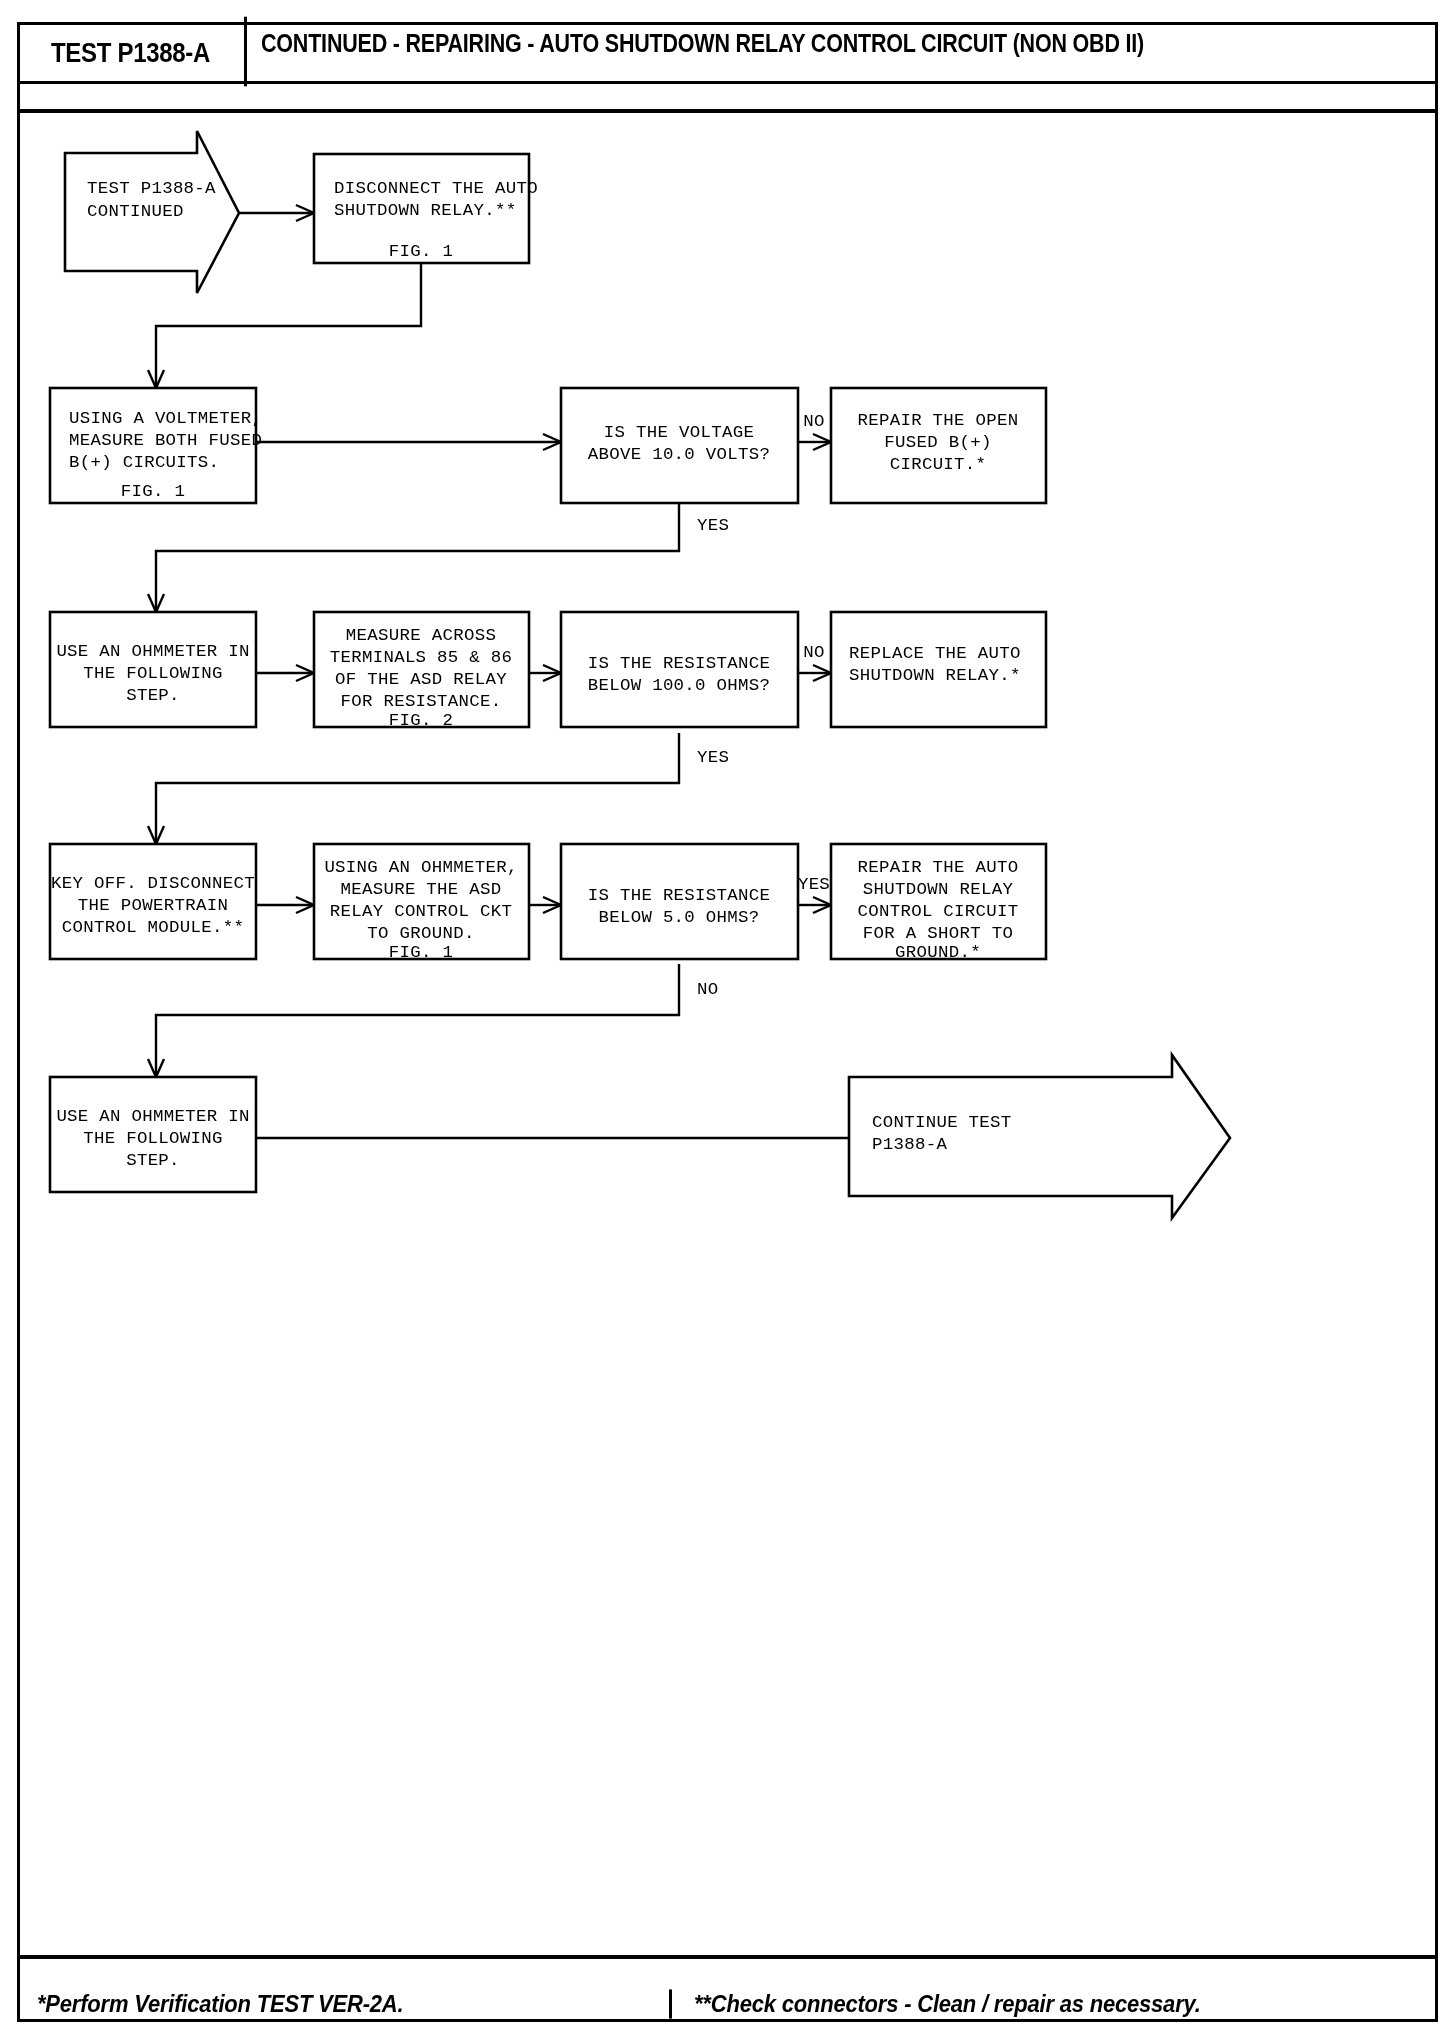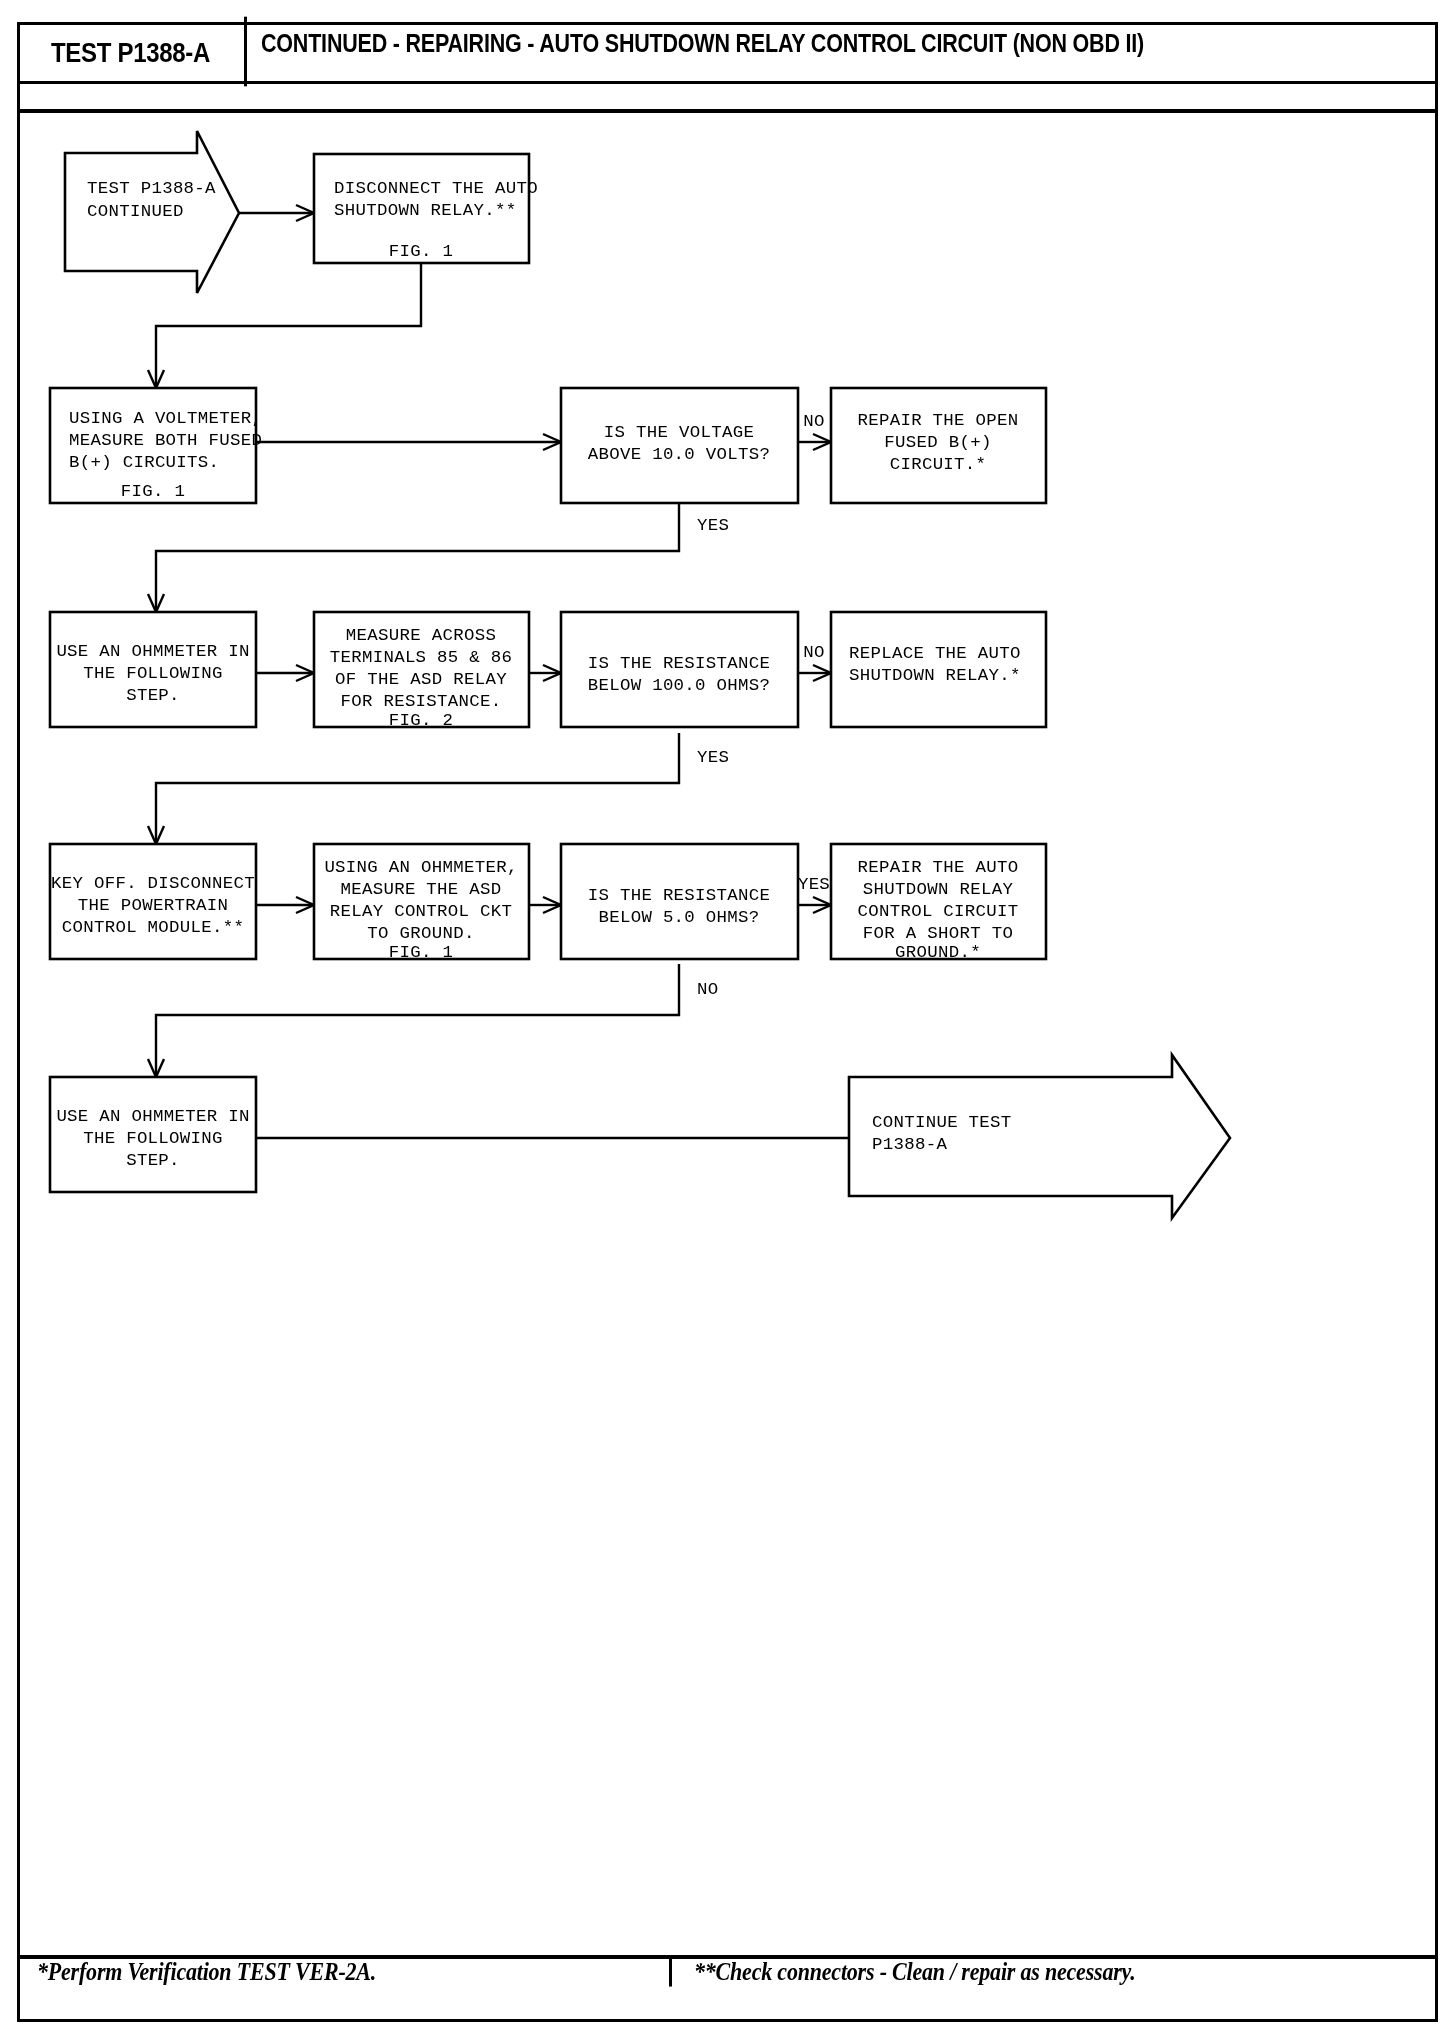--- a/index.html
+++ b/index.html
@@ -133,22 +133,21 @@
   
   .footer-bar {
     position: absolute;
     left: 17px;
     top: 1947px;
     width: 1421px;
     height: 62px;
     box-sizing: border-box;
     border-top: 4px solid #000;
     display: flex;
-    align-items: flex-start;
-    font-family: Liberation Serif, serif;
+    align-items: flex-end;
   }
   .footer-cell {
     display: flex;
     align-items: center;
     font-weight: bold;
     font-style: italic;
     font-size: 22px;
     letter-spacing: -0.2px;
     transform: scaleY(1.12);
   }

